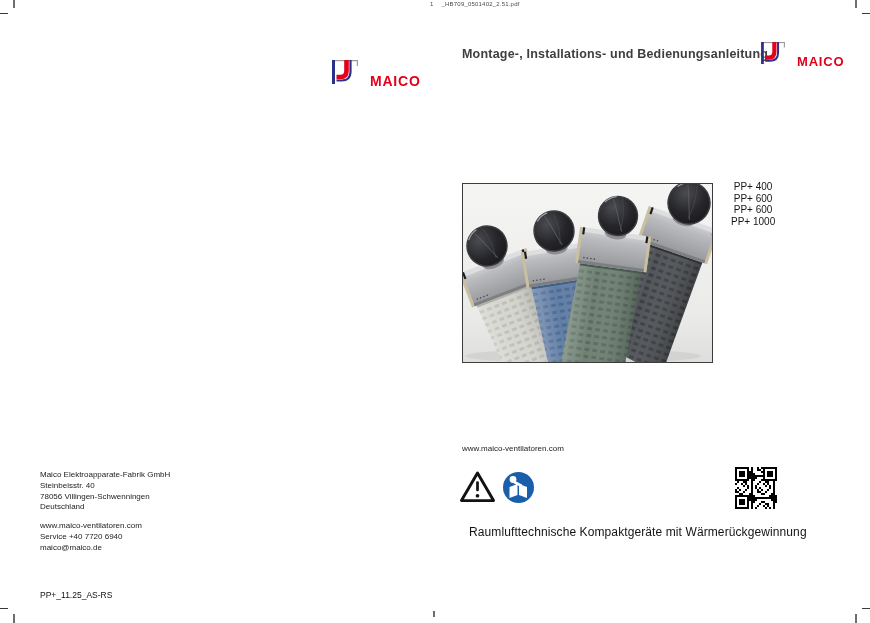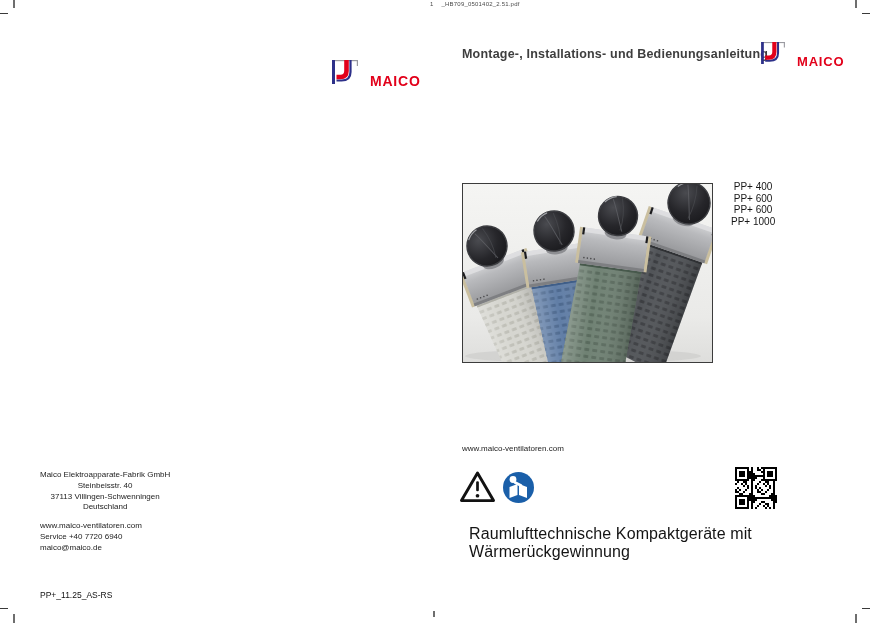--- a/index.html
+++ b/index.html
@@ -21,23 +21,23 @@
   .logo-back .word{font-size:14px;}
   .logo-front{left:761px;top:42px;}
   .logo-front .word{font-size:13px;}
   
   .title{position:absolute;left:462px;top:47px;font-size:12.5px;font-weight:bold;color:#3e3e3e;white-space:nowrap;letter-spacing:.2px;}
   .figure{position:absolute;left:462px;top:183px;width:249px;height:178px;border:1px solid #3c3c3c;background:#f2f2f0;}
   .models{position:absolute;left:731px;top:181px;font-size:10px;line-height:11.5px;color:#161616;text-align:center;}
   .website{position:absolute;left:462px;top:444px;font-size:8px;color:#1c1c1c;}
   .icons-row{position:absolute;left:459px;top:470px;display:flex;align-items:flex-start;gap:7px;}
   .qr{position:absolute;left:735px;top:467px;width:42px;height:42px;background:#fff;}
-  .subtitle{position:absolute;left:462px;top:525px;font-size:16px;color:#141414;letter-spacing:.1px;padding-left:7px;}
+  .subtitle{position:absolute;left:462px;top:525px;font-size:12px;color:#141414;letter-spacing:.1px;padding-left:7px;}
   
-  .address{position:absolute;left:40px;top:470px;font-size:8px;line-height:10.8px;color:#222;text-align:center;}
+  .address{position:absolute;left:40px;top:470px;font-size:8px;line-height:10.8px;color:#222;}
   .contact{position:absolute;left:40px;top:521px;font-size:8px;line-height:10.8px;color:#222;}
   .doccode{position:absolute;left:40px;top:590px;font-size:8.5px;color:#111;}
 </style>
 </head>
 <body>
 
 <div class="cm" style="left:13px;top:0;width:1.5px;height:8px;"></div>
 <div class="cm h" style="left:0;top:13px;width:8px;height:1.2px;"></div>
 <div class="cm" style="left:855px;top:0;width:1.5px;height:8px;"></div>
 <div class="cm h" style="left:862px;top:13px;width:8px;height:1.2px;"></div>
@@ -61,21 +61,21 @@
       <path d="M18.5,0 V12 Q18.5,20.5 9.5,20.5 H4.5" fill="none" stroke="#2d3089" stroke-width="2.2"></path>
       <path d="M14.5,0 V11 Q14.5,17 8.5,17 H4.5" fill="none" stroke="#e2001a" stroke-width="4.6"></path>
     </svg>
   </span>
   <span class="word">MAICO</span>
 </div>
 
 <div class="address">
   <div>Maico Elektroapparate-Fabrik GmbH</div>
   <div>Steinbeisstr. 40</div>
-  <div>37113 Villingen-Schwenningen</div>
+  <div>78056 Villingen-Schwenningen</div>
   <div>Deutschland</div>
 </div>
 
 <div class="contact">
   <div>www.maico-ventilatoren.com</div>
   <div>Service +40 7720 6940</div>
   <div>maico@maico.de</div>
 </div>
 
 <div class="doccode">PP+_11.25_AS-RS</div>

